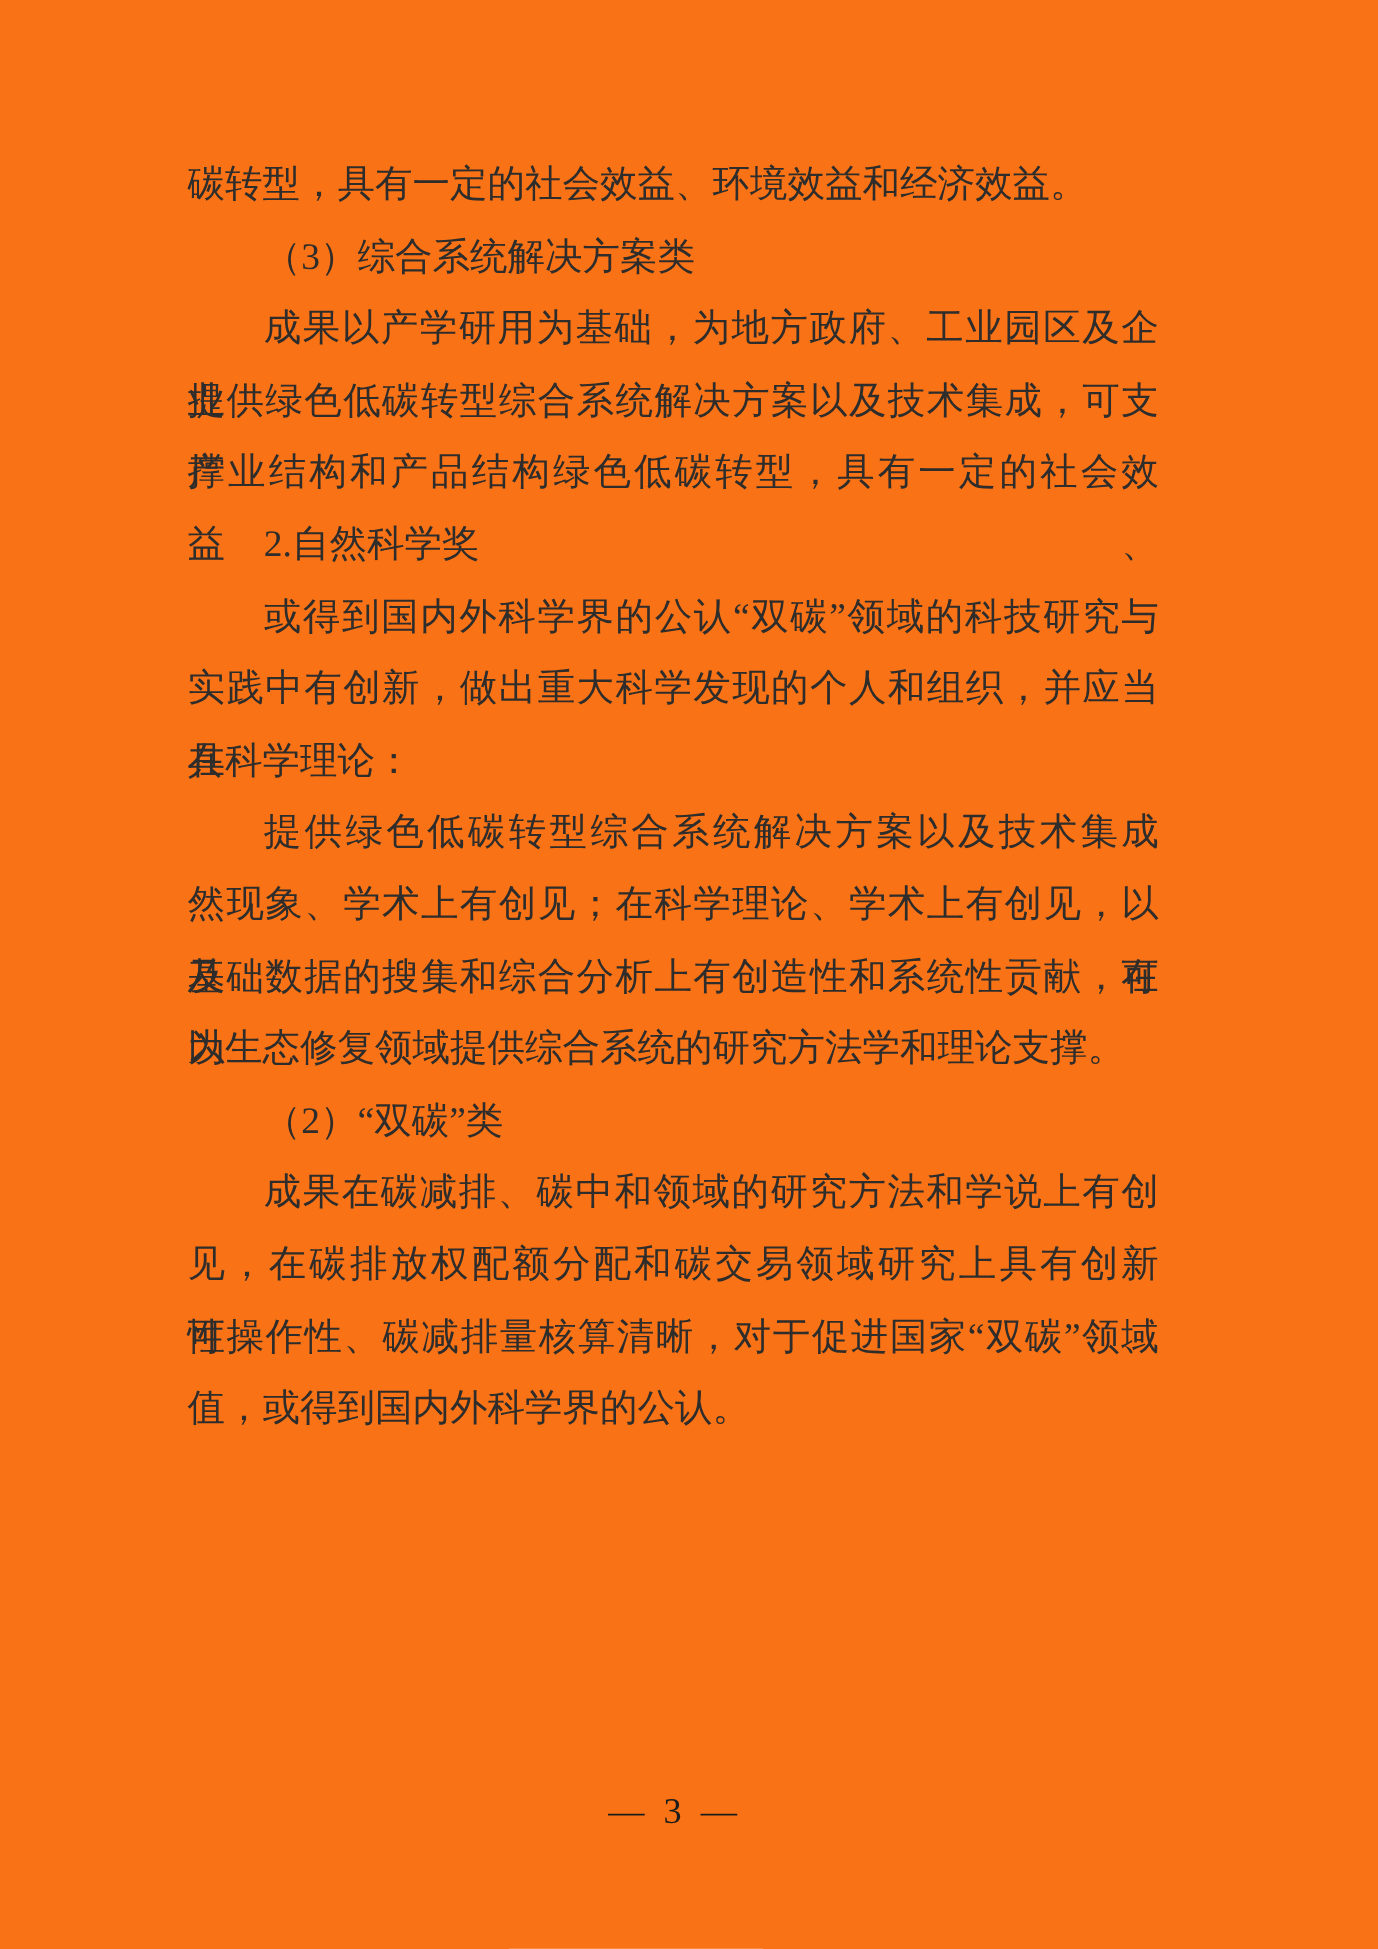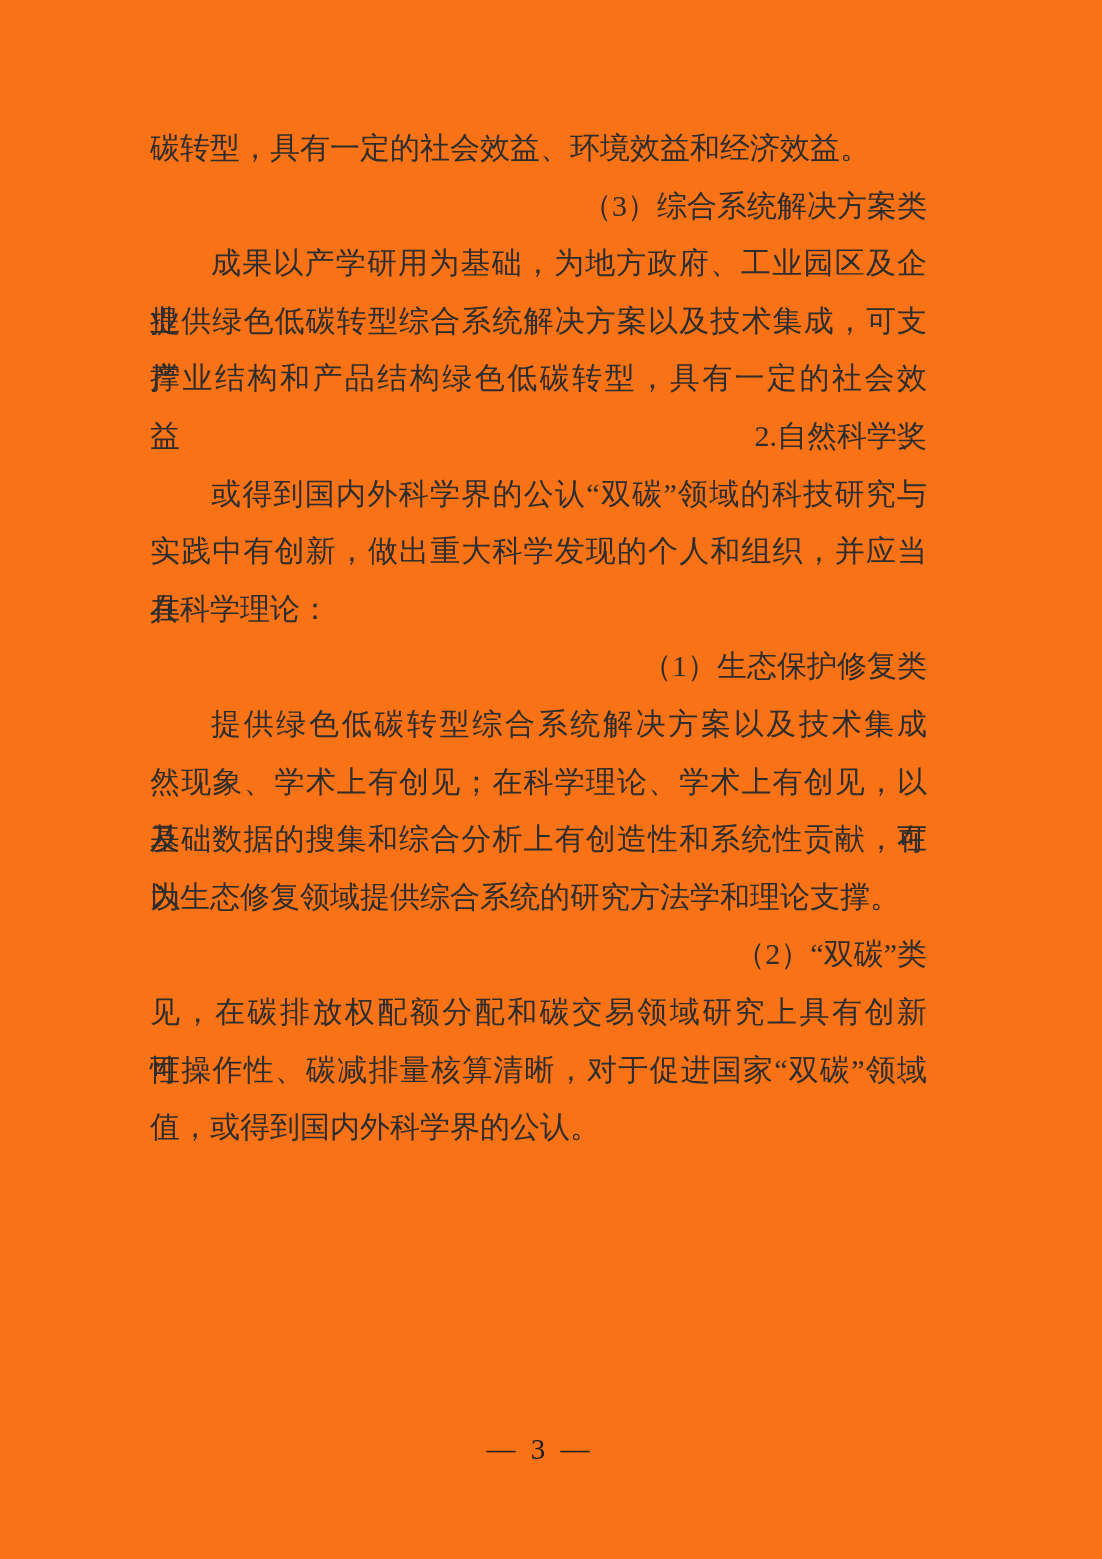--- a/index.html
+++ b/index.html
@@ -34,21 +34,20 @@
     line-height: 57.6px;
     text-align: left;
     white-space: normal;
     overflow: visible;
     
     font-weight: 400;
     letter-spacing: 0px;
   }
   .line.ind {
     text-indent: 61px;
-    text-align: right;
   }
   .line.jst {
     text-align: justify;
     text-align-last: justify;
     text-justify: inter-ideograph;
   }
   .footer {
     position: absolute;
     left: 0;
     top: 1428px;
@@ -68,26 +67,26 @@
   <div class="content">
     <div class="line">碳转型，具有一定的社会效益、环境效益和经济效益。</div>
     <div class="line ind">（3）综合系统解决方案类</div>
     <div class="line ind jst">成果以产学研用为基础，为地方政府、工业园区及企业</div>
     <div class="line jst">提供绿色低碳转型综合系统解决方案以及技术集成，可支撑</div>
     <div class="line jst">产业结构和产品结构绿色低碳转型，具有一定的社会效益、</div>
     <div class="line ind">2.自然科学奖</div>
     <div class="line ind jst">或得到国内外科学界的公认“双碳”领域的科技研究与</div>
     <div class="line jst">实践中有创新，做出重大科学发现的个人和组织，并应当具</div>
     <div class="line">在科学理论：</div>
-    <div class="line ind">（1）生态保护修复类</div>
     <div class="line ind jst">提供绿色低碳转型综合系统解决方案以及技术集成</div>
     <div class="line jst">然现象、学术上有创见；在科学理论、学术上有创见，以及在</div>
     <div class="line jst">基础数据的搜集和综合分析上有创造性和系统性贡献，可以</div>
     <div class="line">为生态修复领域提供综合系统的研究方法学和理论支撑。</div>
     <div class="line ind">（2）“双碳”类</div>
+    <div class="line ind jst">成果在碳减排、碳中和领域的研究方法和学说上有创</div>
     <div class="line jst">见，在碳排放权配额分配和碳交易领域研究上具有创新性、</div>
     <div class="line jst">可操作性、碳减排量核算清晰，对于促进国家“双碳”领域</div>
     <div class="line">值，或得到国内外科学界的公认。</div>
   </div>
 
   <div class="footer">
     <span>— 3 —</span>
   </div>
 
 </div>

